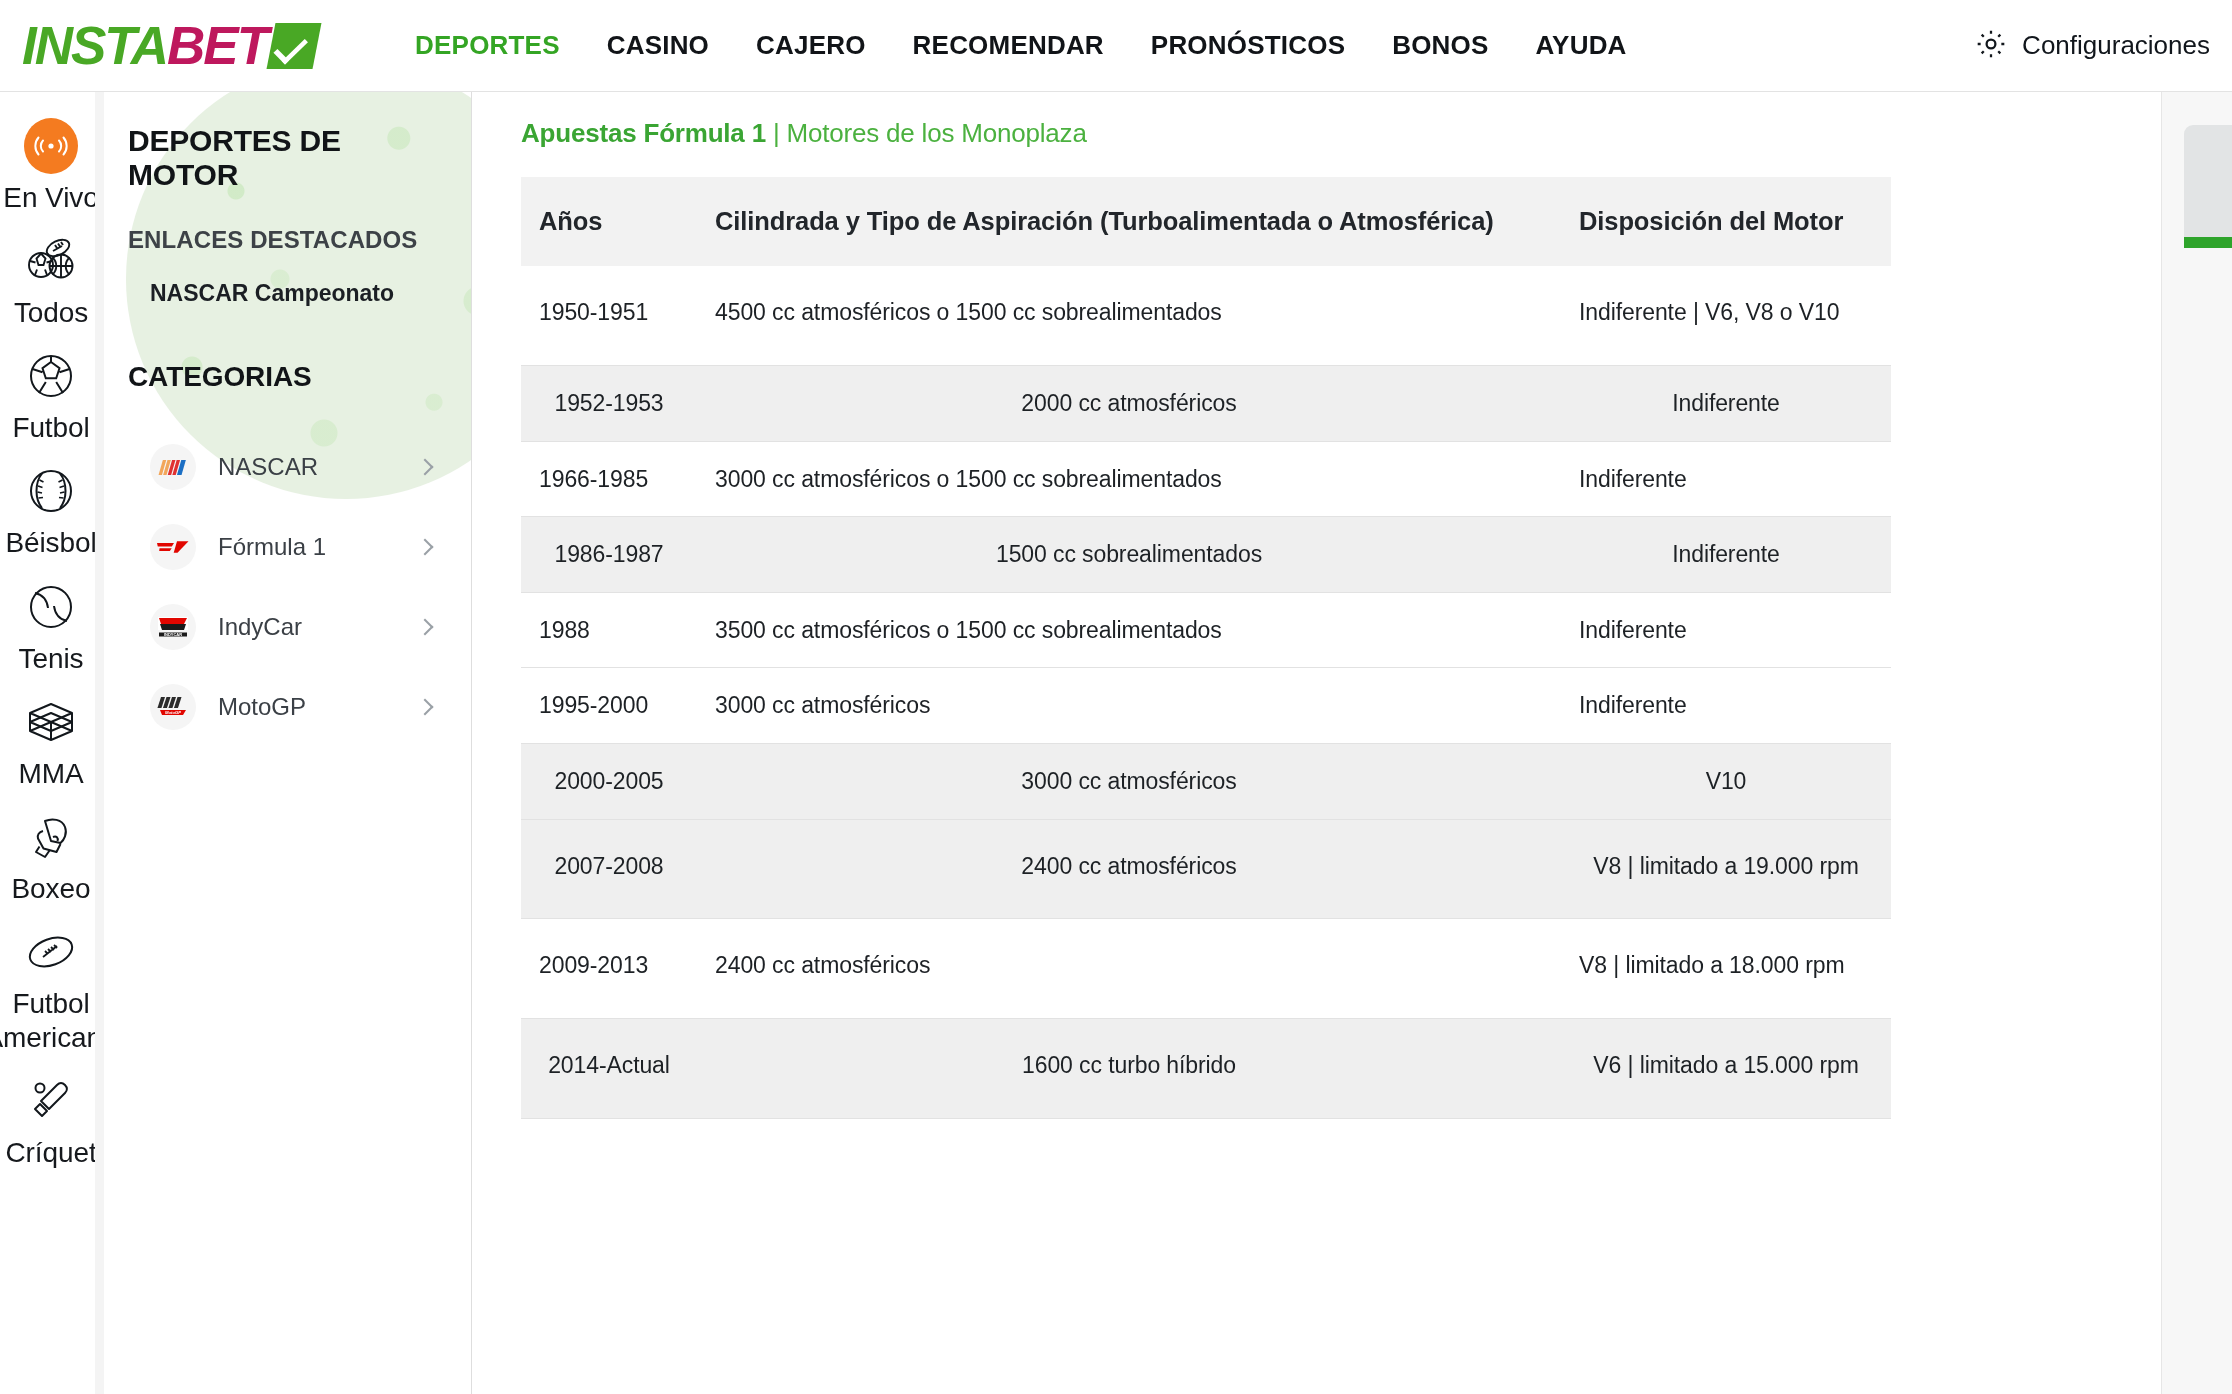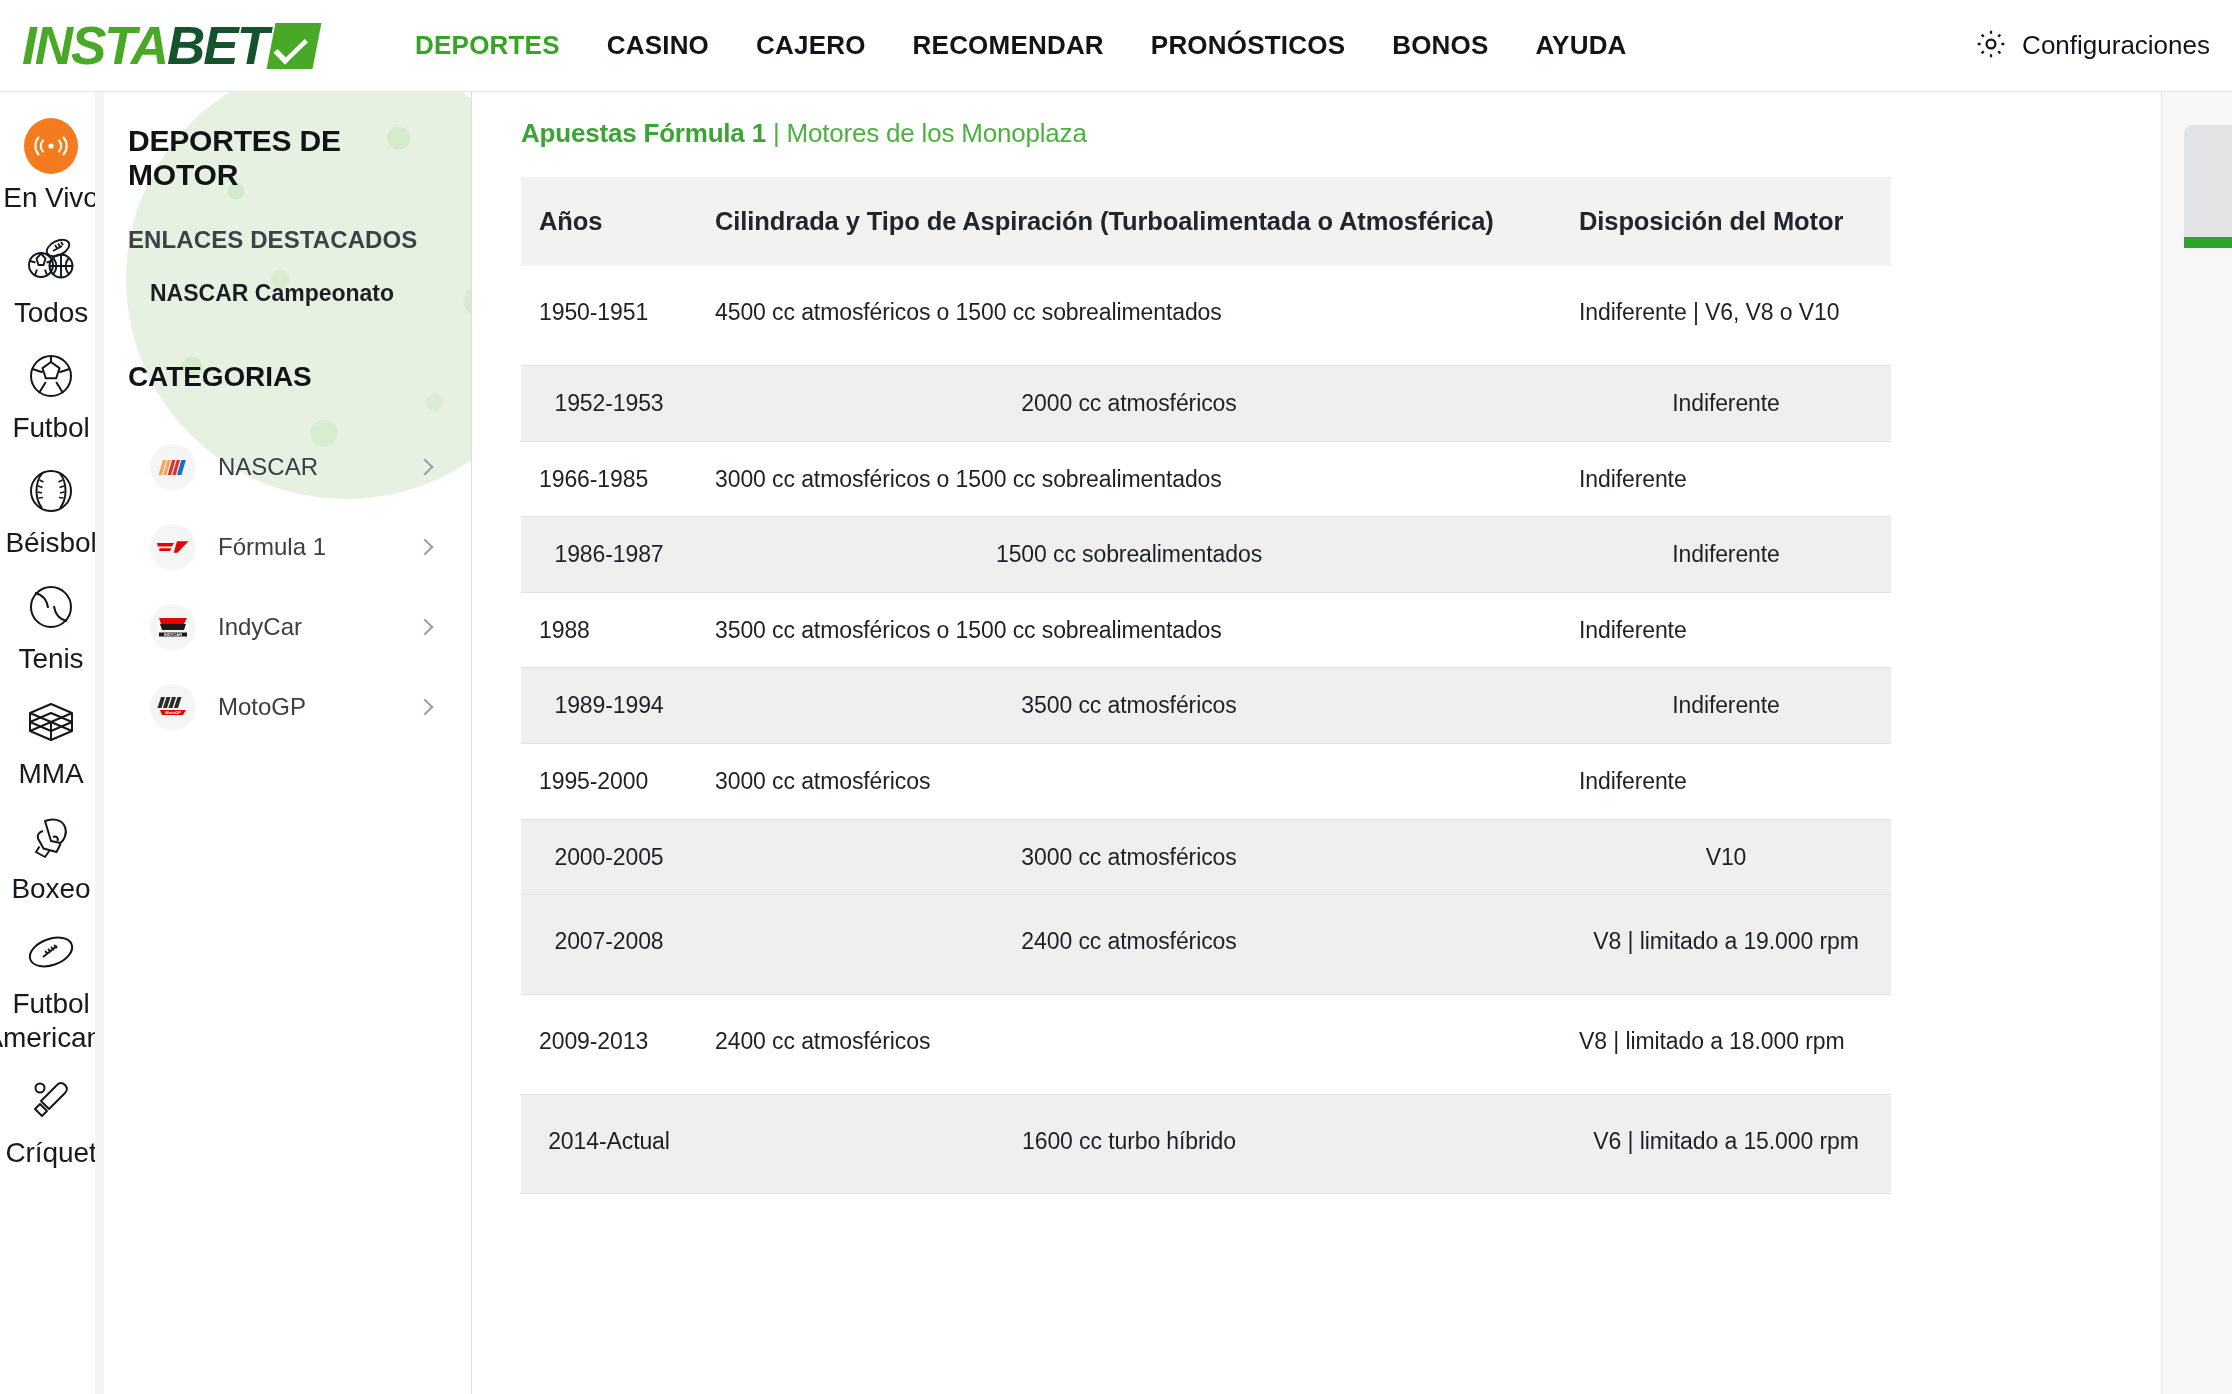--- a/index.html
+++ b/index.html
@@ -17,21 +17,21 @@
     background:#ffffff; display:flex; align-items:center;
     border-bottom:1px solid #e3e3e3;
     z-index: 40;
   }
   .logo { margin-left:22px; display:flex; align-items:center; height:60px; }
   .logo-text {
     font-size:53px; font-weight:bold; font-style:italic; letter-spacing:-2px;
     font-family:"Liberation Sans", sans-serif;
   }
   .logo-insta { color:#49a825; }
-  .logo-bet { color:#14532d; }
+  .logo-bet { color:#be185d; }
   .logo-check {
     display:inline-block; width:46px; height:46px; background:#49a825;
     position:relative; margin-left:4px; transform: skewX(-11deg);
     vertical-align:middle;
   }
   .logo-check:after {
     content:""; position:absolute; left:11px; top:10px;
     width:13px; height:24px; border:5px solid #fff;
     border-top:0; border-left:0; transform: rotate(40deg);
   }
@@ -415,25 +415,20 @@
           <tr class="odd">
             <td>1986-1987</td>
             <td>1500 cc sobrealimentados</td>
             <td>Indiferente</td>
           </tr>
           <tr class="even">
             <td>1988</td>
             <td>3500 cc atmosféricos o 1500 cc sobrealimentados</td>
             <td>Indiferente</td>
           </tr>
-          <tr class="odd">
-            <td>1989-1994</td>
-            <td>3500 cc atmosféricos</td>
-            <td>Indiferente</td>
-          </tr>
           <tr class="even">
             <td>1995-2000</td>
             <td>3000 cc atmosféricos</td>
             <td>Indiferente</td>
           </tr>
           <tr class="odd">
             <td>2000-2005</td>
             <td>3000 cc atmosféricos</td>
             <td>V10</td>
           </tr>

